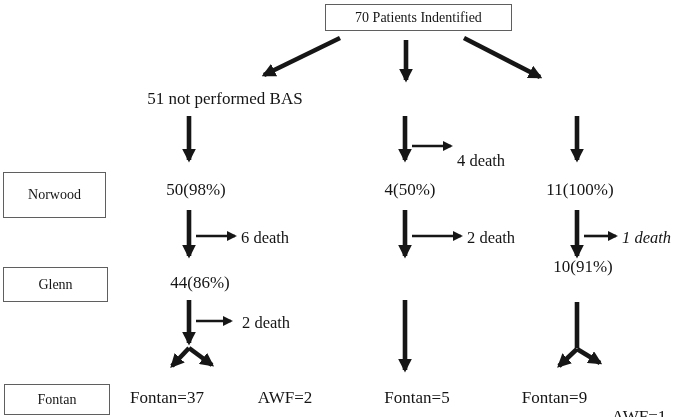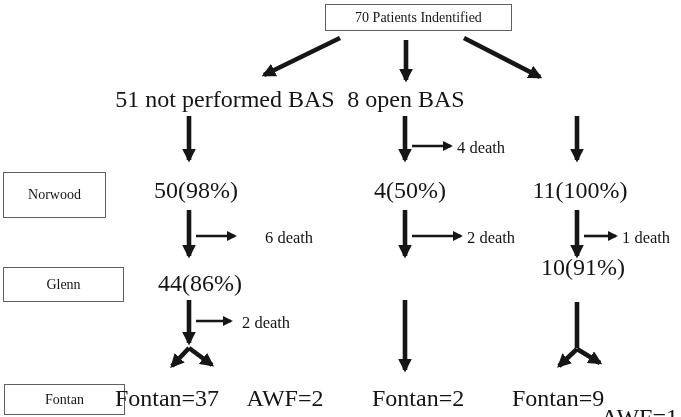--- a/index.html
+++ b/index.html
@@ -18,21 +18,21 @@
   .box{
     position:absolute;
     border:1.5px solid #5f5f5f;
     background:#ffffff;
     display:flex;align-items:center;justify-content:center;
     font-size:14px;
     box-sizing:border-box;
   }
   .lbl{
     position:absolute;
-    font-size:24px;
+    font-size:17px;
     line-height:22px;
     text-align:center;
     white-space:pre;
   }
   .death{font-size:16.5px;}
 </style>
 </head>
 <body>
 
 <div id="canvas">
@@ -79,44 +79,43 @@
       <path class="stroke thick" d="M577,349 L559,366" marker-end="url(#headT)"></path>
       <path class="stroke thick" d="M577,349 L600,363" marker-end="url(#headT)"></path>
     </g>
   </svg>
 
   <div class="box" style="left:325px;top:4px;width:187px;height:27px;">
     <span>70 Patients  Indentified</span>
   </div>
 
   <div class="lbl" style="left:115px;top:88px;width:220px;">51 not performed BAS</div>
-  <div class="lbl" style="left:331px;top:88px;width:150px;">8 open BAS</div>
 
   <div class="box" style="left:3px;top:172px;width:103px;height:46px;">
     <span>Norwood</span>
   </div>
-  <div class="box" style="left:3px;top:267px;width:121px;height:35px;">
+  <div class="box" style="left:3px;top:267px;width:105px;height:35px;">
     <span>Glenn</span>
   </div>
-  <div class="box" style="left:4px;top:384px;width:121px;height:31px;">
+  <div class="box" style="left:4px;top:384px;width:106px;height:31px;">
     <span>Fontan</span>
   </div>
 
   <div class="lbl" style="left:136px;top:179px;width:120px;">50(98%)</div>
   <div class="lbl" style="left:350px;top:179px;width:120px;">4(50%)</div>
   <div class="lbl" style="left:519px;top:179px;width:122px;">11(100%)</div>
 
   <div class="lbl" style="left:140px;top:272px;width:120px;">44(86%)</div>
   <div class="lbl" style="left:523px;top:256px;width:120px;font-family:Liberation Serif, serif;">10(91%)</div>
 
-  <div class="lbl death" style="left:457px;top:137px;text-align:center;">4 death</div>
-  <div class="lbl death" style="left:241px;top:227px;text-align:left;margin-left:24px;">6 death</div>
+  <div class="lbl death" style="left:457px;top:150px;text-align:center;">4 death</div>
+  <div class="lbl death" style="left:241px;top:227px;text-align:left;">6 death</div>
   <div class="lbl death" style="left:467px;top:227px;text-align:left;">2 death</div>
-  <div class="lbl death" style="left:622px;top:227px;text-align:center;">1 death</div>
+  <div class="lbl death" style="left:622px;top:227px;text-align:center;font-style:italic;">1 death</div>
   <div class="lbl death" style="left:242px;top:312px;text-align:left;">2 death</div>
 
   <div class="lbl" style="left:112px;top:387px;width:110px;">Fontan=37</div>
   <div class="lbl" style="left:245px;top:387px;width:80px;">AWF=2</div>
-  <div class="lbl" style="left:372px;top:387px;width:90px;">Fontan=2</div>
+  <div class="lbl" style="left:372px;top:387px;width:90px;">Fontan=5</div>
   <div class="lbl" style="left:512px;top:387px;width:85px;">Fontan=9</div>
   <div class="lbl" style="left:601px;top:387px;width:76px;margin-top:19px;">AWF=1</div>
 
 </div>
 
 </body></html>

